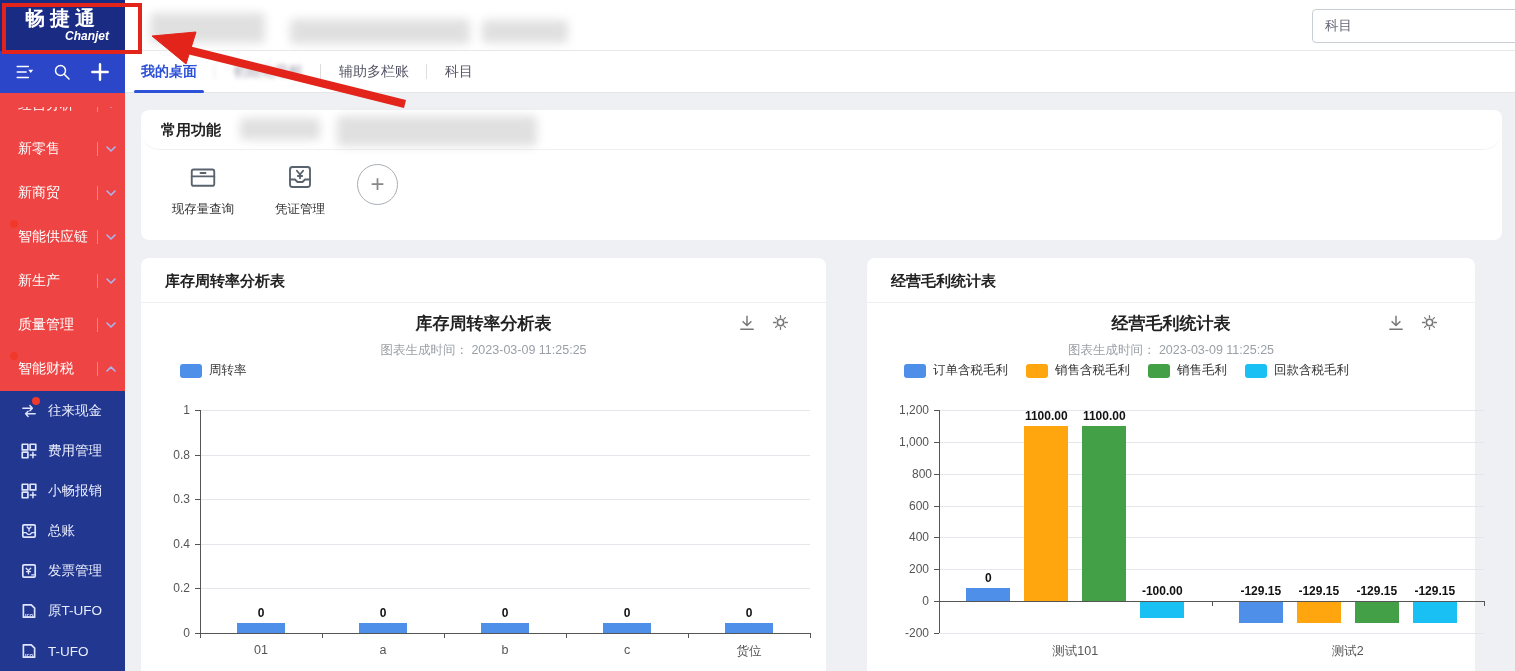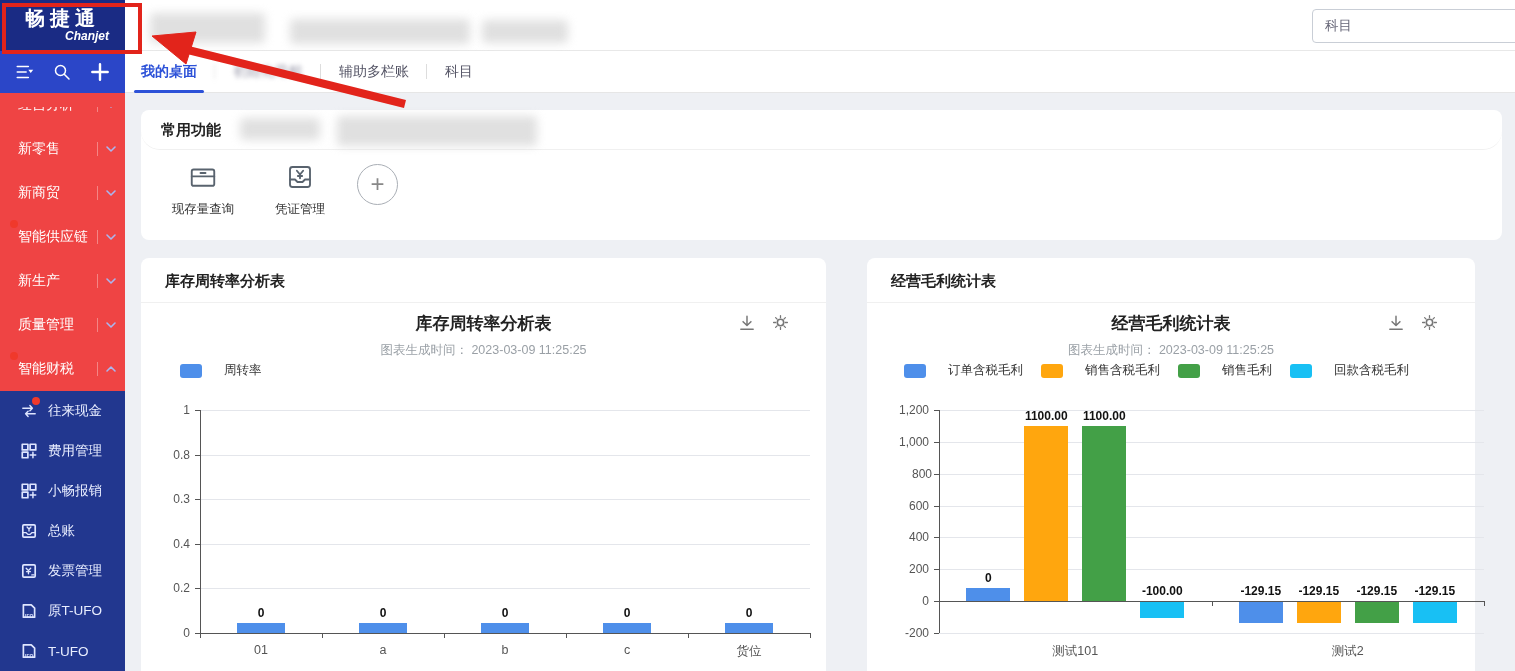--- a/index.html
+++ b/index.html
@@ -43,21 +43,21 @@
 
   .chart-card { top:258px; height:413px; border-bottom-left-radius:0; border-bottom-right-radius:0; }
   .chart-card .card-head { height:45px; line-height:45px; font-size:15px; padding-left:24px; }
   .chart-card.left  { left:141px; width:685px; }
   .chart-card.right { left:843px; width:608px;margin-left:24px; }
   .chart-title { position:absolute; top:54px; left:0; right:0; text-align:center; font-size:17px; font-weight:bold; color:#222; }
   .chart-sub { position:absolute; top:84px; left:0; right:0; text-align:center; font-size:12.5px; color:#9aa0a6; }
   .chart-icons { position:absolute; top:56px; right:36px; display:flex; gap:16px; color:#777; }
   .chart-icons .icon-btn { width:18px; height:18px; cursor:pointer; }
   .legend { position:absolute; top:104px; display:flex; gap:18px; align-items:center; }
-  .legend-item { display:flex; align-items:center; gap:22px; font-size:12.5px; color:#333; }
+  .legend-item { display:flex; align-items:center; gap:7px; font-size:12.5px; color:#333; }
   .swatch { width:22px; height:14px; border-radius:3px; }
 
   .gridline { position:absolute; height:1px; background:#e4e6eb; }
   .axisline-h { position:absolute; height:1px; background:#555; z-index:2; }
   .axisline-v { position:absolute; width:1px; background:#555; z-index:2; }
   .ymark { position:absolute; width:5px; height:1px; background:#555; }
   .xmark { position:absolute; width:1px; height:5px; background:#555; z-index:2; }
   .ytick-label { position:absolute; font-size:12px; color:#555; text-align:right; width:50px; }
   .cat-label { position:absolute; font-size:12.5px; color:#555; text-align:center; width:150px; }
   .bar { position:absolute; z-index:1; }

